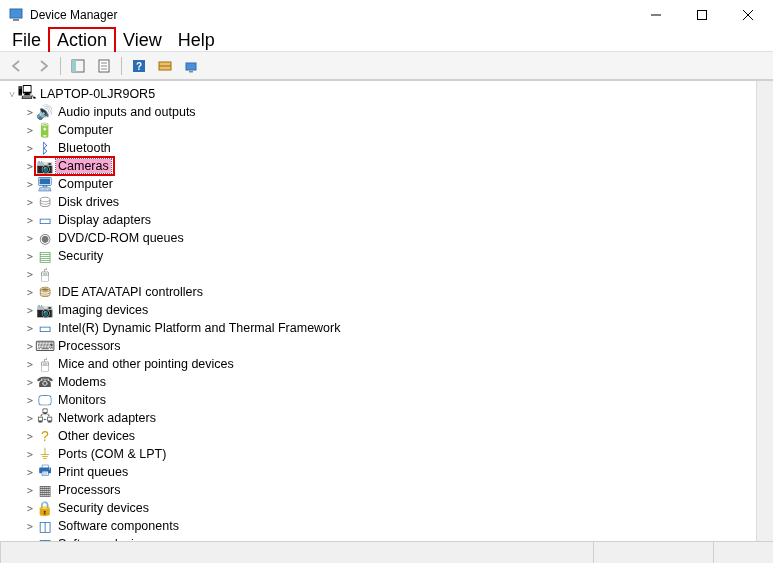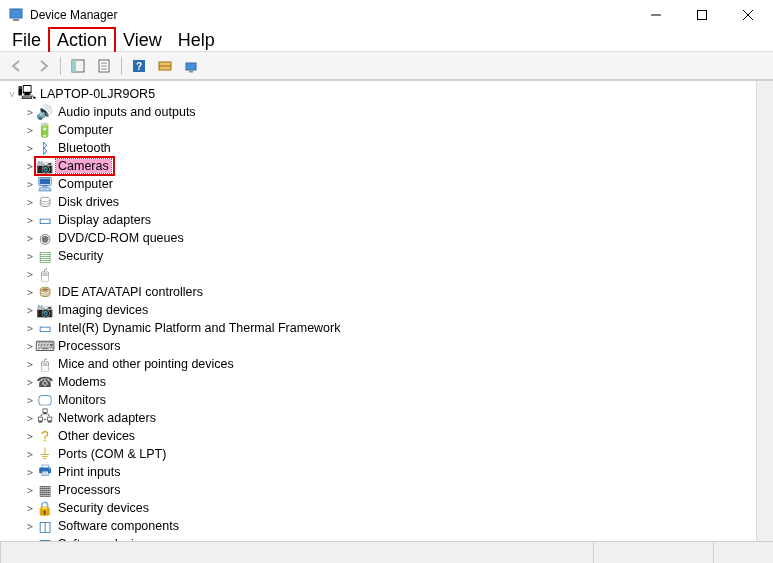--- a/index.html
+++ b/index.html
@@ -237,21 +237,21 @@
           <span class="label">Other devices</span>
         </div>
         <div class="node">
           <span class="exp">&gt;</span>
           <span class="icon ic-port">⏚</span>
           <span class="label">Ports (COM &amp; LPT)</span>
         </div>
         <div class="node">
           <span class="exp">&gt;</span>
           <span class="icon ic-print">🖶</span>
-          <span class="label">Print inputs</span>
+          <span class="label">Print queues</span>
         </div>
         <div class="node">
           <span class="exp">&gt;</span>
           <span class="icon ic-cpu">▦</span>
           <span class="label">Processors</span>
         </div>
         <div class="node">
           <span class="exp">&gt;</span>
           <span class="icon ic-sec">🔒</span>
           <span class="label">Security devices</span>

